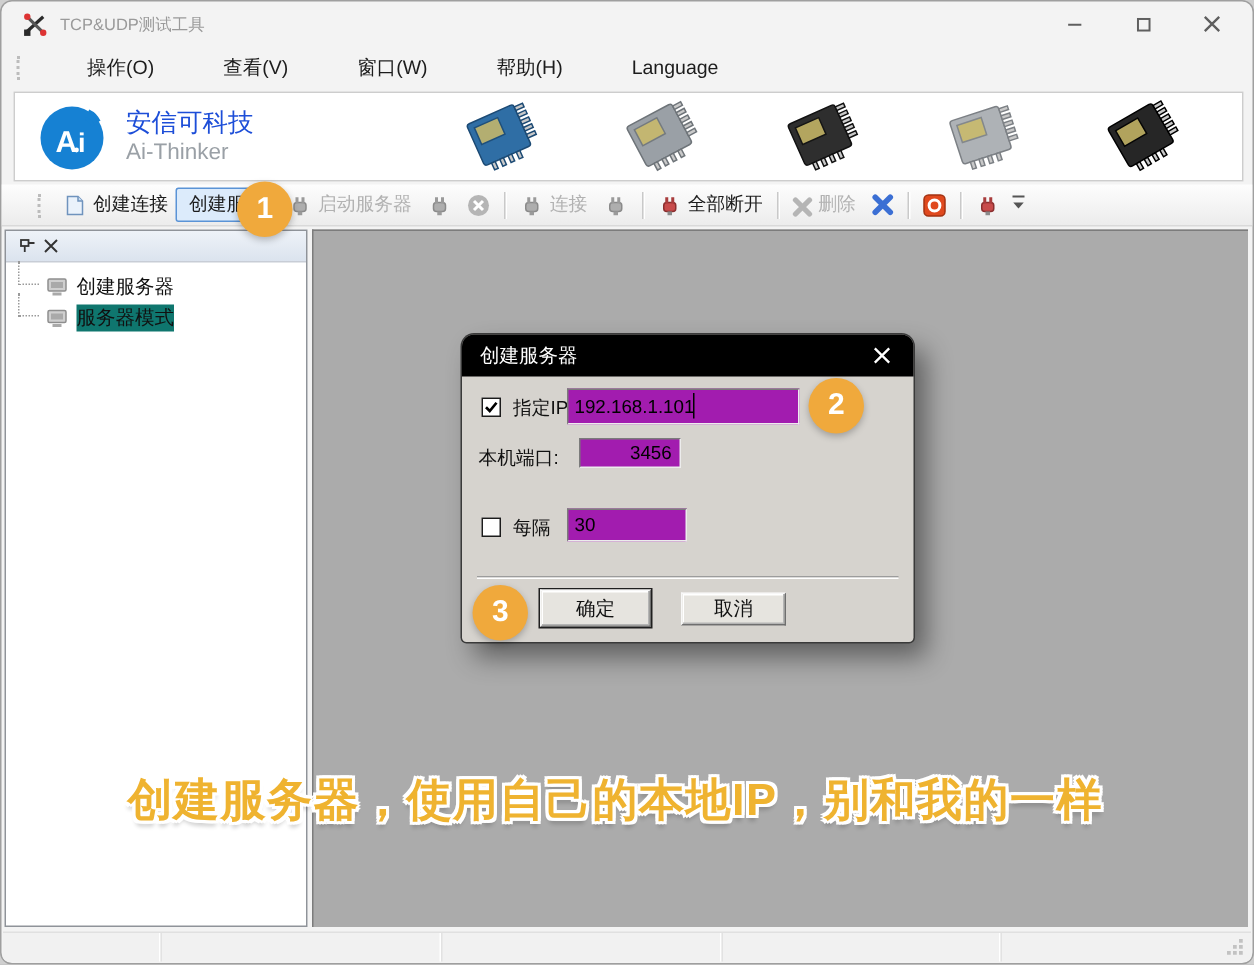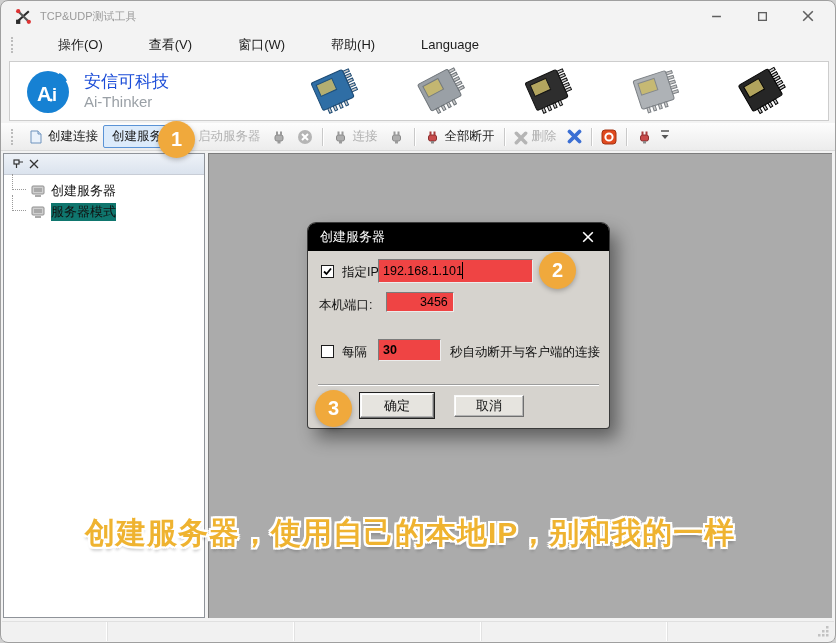--- a/index.html
+++ b/index.html
@@ -17,21 +17,21 @@
   .menu-item{padding:4px 11px;font-size:13px;color:#1c1c1c;}
   
   .banner{position:absolute;left:8px;top:60px;width:820px;height:60px;background:#fff;border:1px solid #cdcdcd;
           display:flex;align-items:center;}
   .logo-wrap{display:flex;align-items:center;margin-left:14px;width:256px;gap:12px;}
   .company{font-size:17px;color:#1d4ed8;line-height:1.2;}
   .brand{font-size:15px;color:#9aa0a6;}
   .chips{flex:1;display:flex;justify-content:space-around;align-items:center;padding-right:14px;}
   
   .toolbar{position:absolute;left:0;top:122px;right:0;height:28px;background:linear-gradient(#fdfdfd,#ececec);
-           border-bottom:1px solid #d9d9d9;display:flex;align-items:center;padding-left:10px;font-size:12.5px;}
+           border-bottom:1px solid #d9d9d9;display:flex;align-items:center;padding-left:24px;font-size:12.5px;}
   .tb-item{display:flex;align-items:center;gap:4px;padding:3px 5px;color:#1c1c1c;white-space:nowrap;}
   .tb-item.disabled{color:#b2b2b2;align-items:flex-end;}
   .tb-sep{width:1px;height:18px;background:#c9c9c9;margin:0 4px;box-shadow:1px 0 0 #fff;}
   .tb-highlight{background:#dcebfb;border:1px solid #5a93d6;border-radius:2px;padding:2px 4px;max-width:70px;overflow:hidden;}
   .overflow-btn{margin-left:2px;color:#555;}
   
   .sidebar{position:absolute;left:2px;top:152px;width:202px;bottom:24px;background:#fff;border:1px solid #8f9399;}
   .side-header{height:21px;background:linear-gradient(#eef2f8,#dbe3ee);display:flex;align-items:center;
                padding:0 6px;border-bottom:1px solid #c8cdd6;font-size:12.5px;color:#111;}
   .side-title{flex:1;}
@@ -46,21 +46,21 @@
   
   .dialog{position:absolute;left:307px;top:222px;width:301px;height:205px;background:#d6d3ce;
           border-radius:8px 8px 3px 3px;box-shadow:0 0 0 1px #3a3a3a,8px 10px 18px rgba(0,0,0,.45);}
   .dlg-title{height:28px;background:#000;border-radius:8px 8px 0 0;display:flex;align-items:center;
              color:#fff;font-size:13px;padding:0 12px;}
   .dlg-close{margin-left:auto;color:#fff;width:18px;height:18px;display:flex;align-items:center;justify-content:center;}
   .dlg-body{position:relative;height:177px;font-size:12.5px;color:#111;}
   .checkbox{position:absolute;width:13px;height:13px;background:#fff;border:1px solid #1c1c1c;
             display:flex;align-items:center;justify-content:center;}
   .lbl{position:absolute;white-space:nowrap;}
-  .tfield{position:absolute;background:#ef4444;border:1px solid;border-color:#7b7b7b #ececec #ececec #7b7b7b;
+  .tfield{position:absolute;background:#a21caf;border:1px solid;border-color:#7b7b7b #ececec #ececec #7b7b7b;
           font-size:12.5px;padding:2px 4px;font-family:"Liberation Sans",sans-serif;color:#000;outline:none;}
   .caret{position:absolute;left:154px;top:11px;width:1px;height:17px;background:#000;}
   .dlg-sep{position:absolute;left:10px;right:10px;top:133px;height:2px;border-top:1px solid #9c9c9c;border-bottom:1px solid #fff;}
   .btn{position:absolute;display:flex;align-items:center;justify-content:center;font-size:13px;color:#111;
        background:#e6e4df;border:1px solid;border-color:#f8f8f8 #6f6f6f #6f6f6f #f8f8f8;
        box-shadow:inset -1px -1px 0 #b4b4b4,inset 1px 1px 0 #fff;}
   .btn-ok{left:52px;top:142px;width:74px;height:25px;
           box-shadow:0 0 0 1px #1f1f1f,inset -1px -1px 0 #b4b4b4,inset 1px 1px 0 #fff;}
   .btn-cancel{left:146px;top:144px;width:70px;height:22px;}
   
@@ -368,22 +368,21 @@
       </div>
       <span class="lbl" style="left:34px;top:13px;">指定IP</span>
       <input class="tfield" style="left: 70px; top: 8px; width: 155px; height: 24px;" value="192.168.1.101">
       <div class="caret"></div>
 
       <span class="lbl" style="left:11px;top:46px;">本机端口:</span>
       <input class="tfield" style="left: 78px; top: 41px; width: 68px; height: 20px; padding-left: 33px;" value="3456">
 
       <div class="checkbox" style="left:13px;top:94px;"></div>
       <span class="lbl" style="left:34px;top:93px;">每隔</span>
-      <input class="tfield" style="left: 70px; top: 88px; width: 63px; height: 22px; font-weight: bold;" value="30">
-      <span class="lbl" style="left:142px;top:93px;">秒自动断开与客户端的连接</span>
+      <input class="tfield" style="left: 70px; top: 88px; width: 80px; height: 22px;" value="30">
 
       <div class="dlg-sep"></div>
       <div class="btn btn-ok">
           <span>确定</span>
         </div>
       <div class="btn btn-cancel">
           <span>取消</span>
         </div>
     </div>
   </div>

